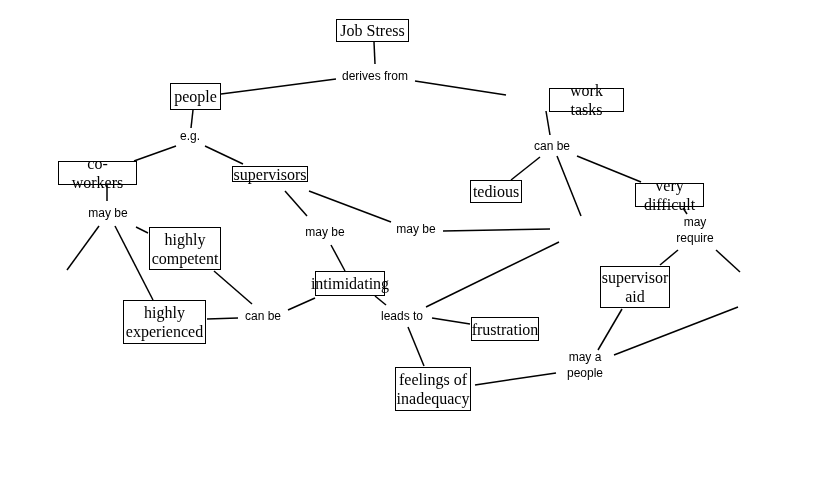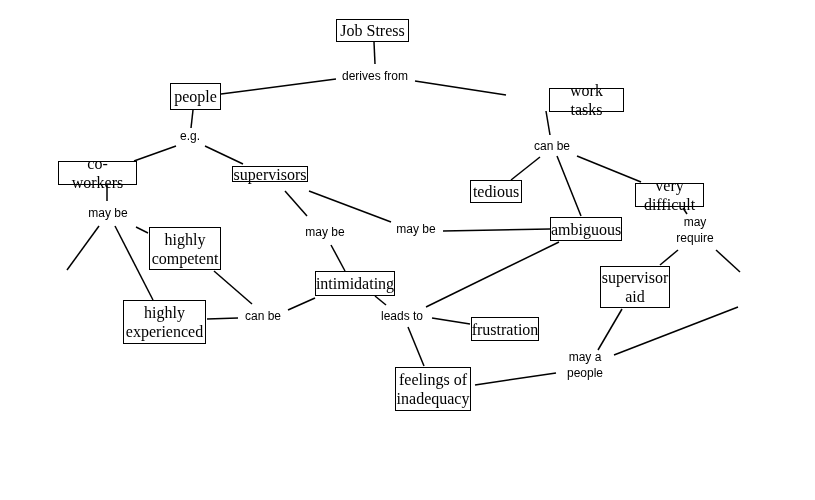--- a/index.html
+++ b/index.html
@@ -60,22 +60,21 @@
   <div class="concept" style="left:170px;top:83px;width:51px;height:27px;">people</div>
   <div class="concept" style="left:505px;top:88px;width:75px;height:24px;margin-left:44px;">work tasks</div>
   <div class="concept" style="left:58px;top:161px;width:79px;height:24px;">co-workers</div>
   <div class="concept" style="left:232px;top:166px;width:76px;height:16px;">supervisors</div>
   <div class="concept" style="left:470px;top:180px;width:52px;height:23px;">tedious</div>
   <div class="concept" style="left:635px;top:183px;width:69px;height:24px;">very difficult</div>
   <div class="concept" style="left:149px;top:227px;width:72px;height:43px;">highly
 competent</div>
   <div class="concept" style="left:123px;top:300px;width:83px;height:44px;">highly
 experienced</div>
-  <div class="concept" style="left:315px;top:271px;width:80px;height:25px;">intimidating</div>
-  <div class="concept" style="left:550px;top:217px;width:72px;height:24px;">ambiguous</div>
+  <div class="concept" style="left:315px;top:271px;width:70px;height:25px;">intimidating</div>
   <div class="concept" style="left:600px;top:266px;width:70px;height:42px;">supervisor
 aid</div>
   <div class="concept" style="left:471px;top:317px;width:68px;height:24px;">frustration</div>
   <div class="concept" style="left:395px;top:367px;width:76px;height:44px;">feelings of
 inadequacy</div>
 
   <div class="link" style="left:375px;top:76px;">derives from</div>
   <div class="link" style="left:190px;top:136px;">e.g.</div>
   <div class="link" style="left:552px;top:146px;">can be</div>
   <div class="link" style="left:108px;top:213px;">may be</div>

